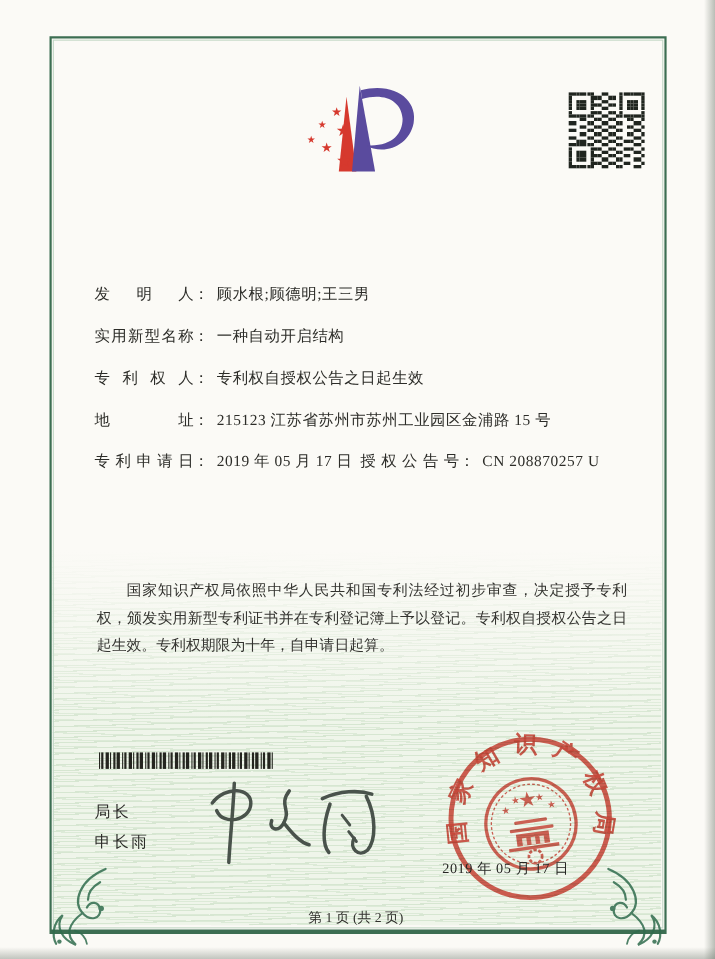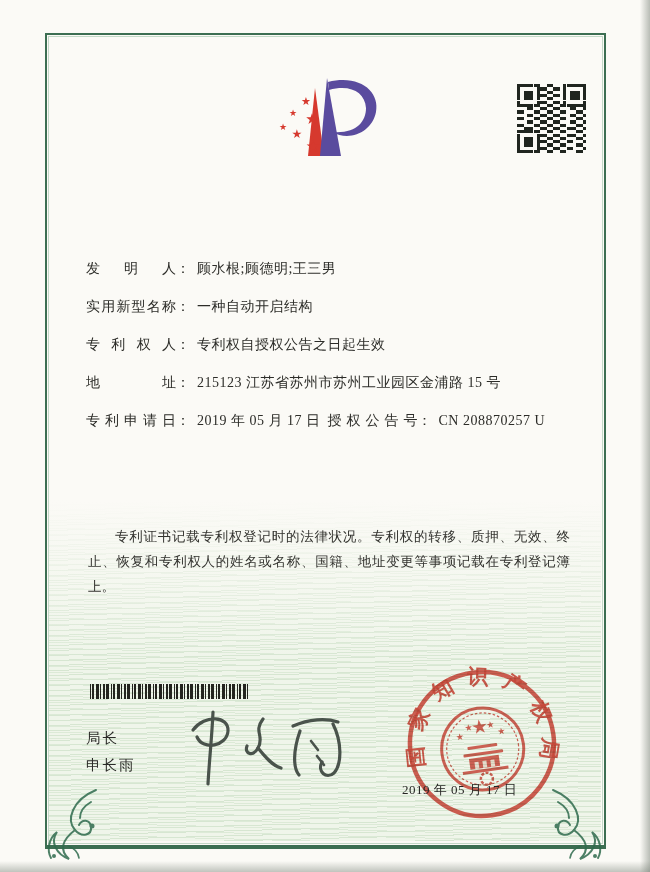--- a/index.html
+++ b/index.html
@@ -367,21 +367,21 @@
       <span class="fgroup first">
         <span class="flabel">专利申请日</span><span class="fcolon">：</span><span class="fvalue">2019 年 05 月 17 日</span>
       </span>
       <span class="fgroup">
         <span class="flabel">授权公告号</span><span class="fcolon">：</span><span class="fvalue">CN 208870257 U</span>
       </span>
     </div>
   </div>
 
   <div class="bodytext">
-    <p>专利证书记载专利权登记时的法律状况。专利权的转移、质押、无效、终止、恢复和专利权人的姓名或名称、国籍、地址变更等事项记载在专利登记簿上。</p>
+    <p>国家知识产权局依照中华人民共和国专利法经过初步审查，决定授予专利权，颁发实用新型专利证书并在专利登记簿上予以登记。专利权自授权公告之日起生效。专利权期限为十年，自申请日起算。</p>
   </div>
 
   <div class="barcode" id="barcode" style="width: 160px;">
       <i style="left:0px;width:1px"></i>
       <i style="left:2px;width:2px"></i>
       <i style="left:6px;width:3px"></i>
       <i style="left:10px;width:1px"></i>
       <i style="left:13px;width:2px"></i>
       <i style="left:16px;width:3px"></i>
       <i style="left:21px;width:1px"></i>
@@ -468,16 +468,17 @@
         <rect x="73" y="100" width="4" height="7" fill="#f4ddd8"></rect>
         <rect x="81" y="100" width="4" height="7" fill="#f4ddd8"></rect>
         <rect x="89" y="100" width="4" height="7" fill="#f4ddd8"></rect>
         <rect x="60" y="108" width="46" height="3"></rect>
       </g>
       <circle cx="83" cy="118" r="6" fill="none" stroke="#cf3a2d" stroke-width="2.5" stroke-dasharray="3 1.5"></circle>
     </g>
   </svg>
   <div class="sealdate">2019 年 05 月 17 日</div>
 
+  <div class="pagefoot">第 1 页 (共 2 页)</div>
 
   <div class="edge-r"></div>
   <div class="edge-b"></div>
 </div>
 
 </body></html>

